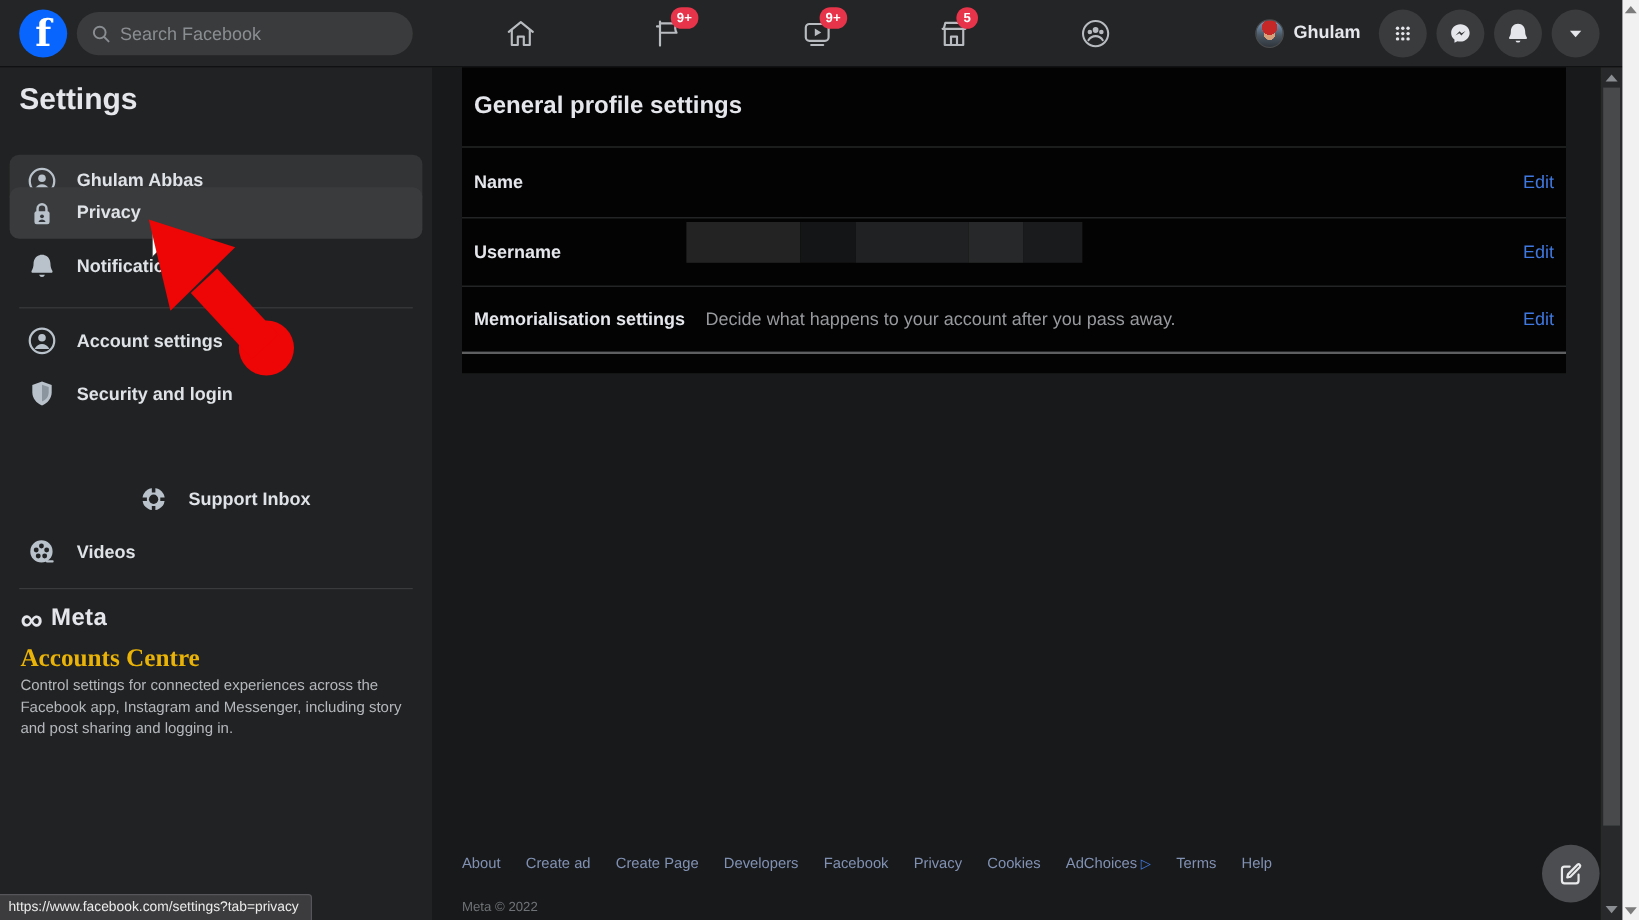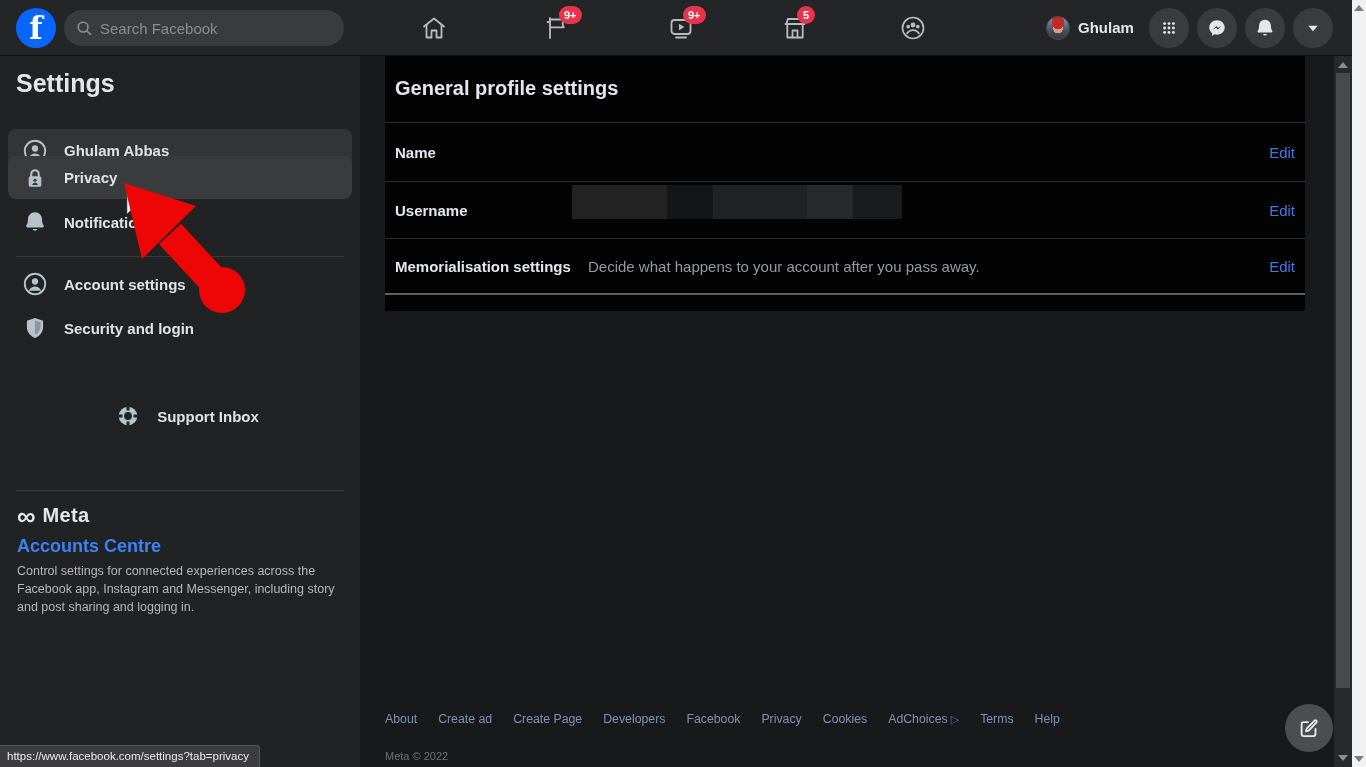--- a/index.html
+++ b/index.html
@@ -47,22 +47,22 @@
     border-radius:8px; }
   .side-item .lbl { color:#dfe2e6; font-size:15px; font-weight:bold; }
   .hl1 { background:#333436; }
   .hl2 { background:#3a3b3c; }
   .side-divider { position:absolute; left:16px; width:328px; height:1px;
     background:#3a3b3c; }
   #meta-brand { position:absolute; left:17px; top:448px; color:#e4e6eb;
     display:flex; align-items:center; gap:7px; }
   #meta-brand .inf { font-size:26px; line-height:22px; font-weight:bold; }
   #meta-brand .word { font-size:20px; font-weight:600; letter-spacing:.3px; }
-  #accounts-centre { position:absolute; left:17px; top:480px; color:#3b82f6;
-    font-size:18px; font-weight:bold; cursor:pointer; }
+  #accounts-centre { position:absolute; left:17px; top:480px; color:#eab308;
+    font-size:21px; font-weight:bold; cursor:pointer;font-family:Liberation Serif, serif; }
   #meta-desc { position:absolute; left:17px; top:506px; width:326px;
     color:#b4b7bb; font-size:12.5px; line-height:1.45; }
 
   
   #main-table { position:absolute; left:385px; top:56px; width:920px;
     height:255px; background:#030303; }
   #main-title { position:absolute; left:10px; top:21px; color:#e4e6eb;
     font-size:20px; font-weight:bold; }
   .t-row { position:absolute; left:0; width:920px; border-top:1px solid #2c2d2e;
     display:grid; grid-template-columns:177px 1fr auto; column-gap:16px;
@@ -306,20 +306,34 @@
           <line x1="14" y1="3.5" x2="14" y2="8"></line>
           <line x1="14" y1="20" x2="14" y2="24.5"></line>
           <line x1="3.5" y1="14" x2="8" y2="14"></line>
           <line x1="20" y1="14" x2="24.5" y2="14"></line>
         </g>
       </svg>
     </span>
     <span class="lbl">Support Inbox</span>
   </div>
 
+  <div class="side-item" style="top:382px;">
+    <span>
+      <svg width="26" height="26" viewBox="0 0 28 28">
+        <circle cx="13.5" cy="13.5" r="10" fill="#b9c2cb"></circle>
+        <circle cx="13.5" cy="8.6" r="2.2" fill="#212223"></circle>
+        <circle cx="8.8" cy="12.2" r="2.2" fill="#212223"></circle>
+        <circle cx="18.2" cy="12.2" r="2.2" fill="#212223"></circle>
+        <circle cx="10.6" cy="17.6" r="2.2" fill="#212223"></circle>
+        <circle cx="16.4" cy="17.6" r="2.2" fill="#212223"></circle>
+        <rect x="17.5" y="21.5" width="7" height="2" rx="1" fill="#b9c2cb"></rect>
+      </svg>
+    </span>
+    <span class="lbl">Videos</span>
+  </div>
 
   <div class="side-divider" style="top:434px;"></div>
 
   <div id="meta-brand">
     <span class="inf">∞</span>
     <span class="word">Meta</span>
   </div>
   <div id="accounts-centre">Accounts Centre</div>
   <div id="meta-desc">Control settings for connected experiences across the Facebook app, Instagram and Messenger, including story and post sharing and logging in.</div>
 </div>

